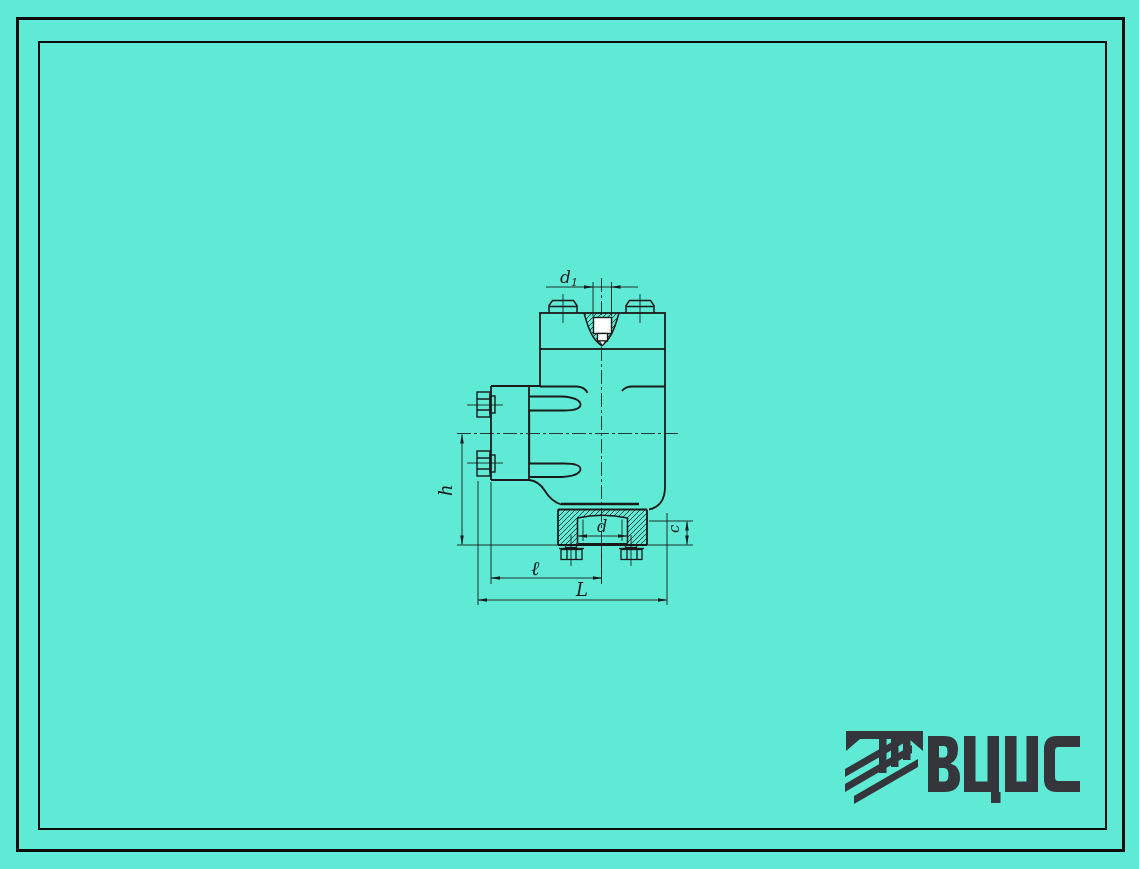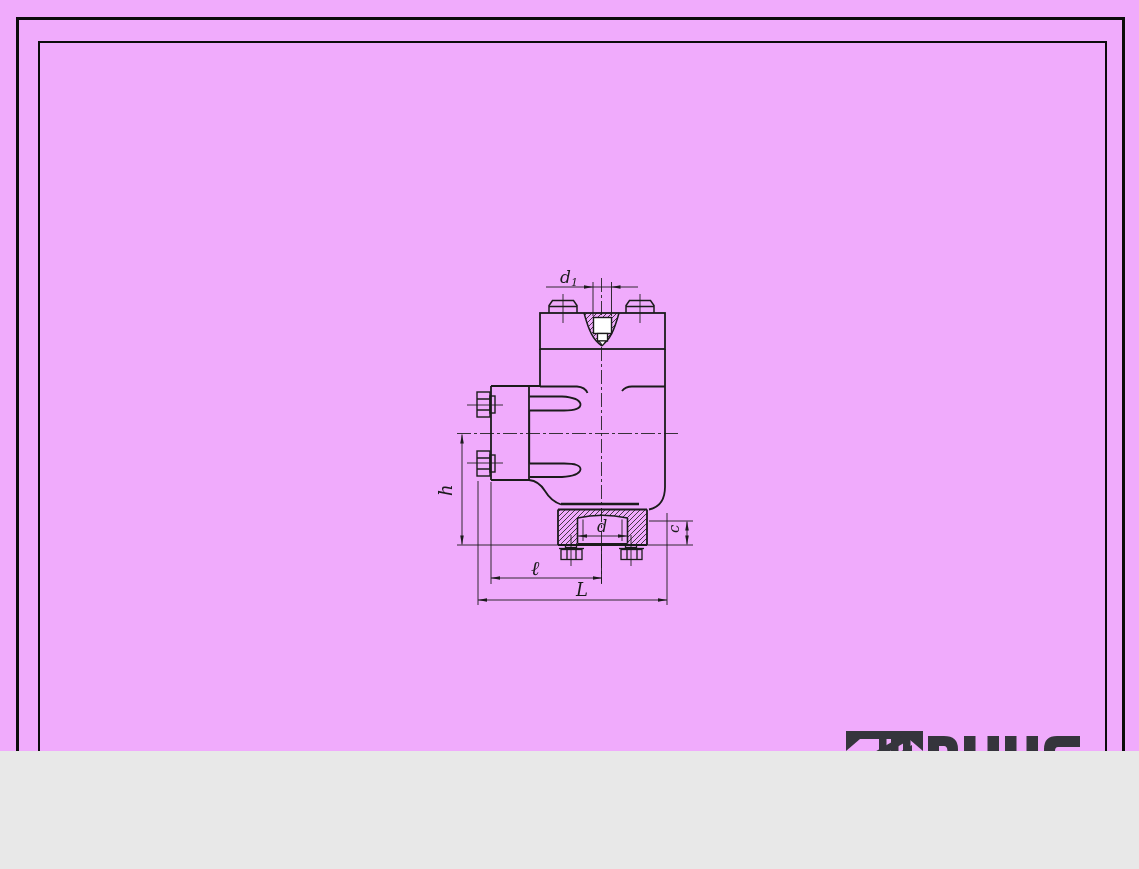--- a/index.html
+++ b/index.html
@@ -1,16 +1,16 @@
 <!DOCTYPE html>
 <html><head>
 <meta charset="utf-8">
 <style>
   html,body{margin:0;padding:0;background:#e8e8e8;}
-  .page{position:relative;width:1139px;height:751px;background:#f0abfc;overflow:hidden;
+  .page{position:relative;width:1139px;height:869px;background:#5eead4;overflow:hidden;
         font-family:"DejaVu Serif", serif;}
   .frame-outer{position:absolute;left:16px;top:17px;width:1109px;height:835px;
         border:3px solid #0c0c0c;box-sizing:border-box;}
   .frame-inner{position:absolute;left:38px;top:41px;width:1069px;height:789px;
         border:2.5px solid #0c0c0c;box-sizing:border-box;}
   .drawing-svg{position:absolute;left:430px;top:250px;width:290px;height:370px;}
   .logo-svg{position:absolute;left:835px;top:718px;width:260px;height:105px;}
   .dim-label{font-family:"DejaVu Serif", serif;font-style:italic;fill:#1b1b1b;}
   .visually-hidden{position:absolute;width:1px;height:1px;overflow:hidden;clip:rect(0 0 0 0);white-space:nowrap;}
 </style>

